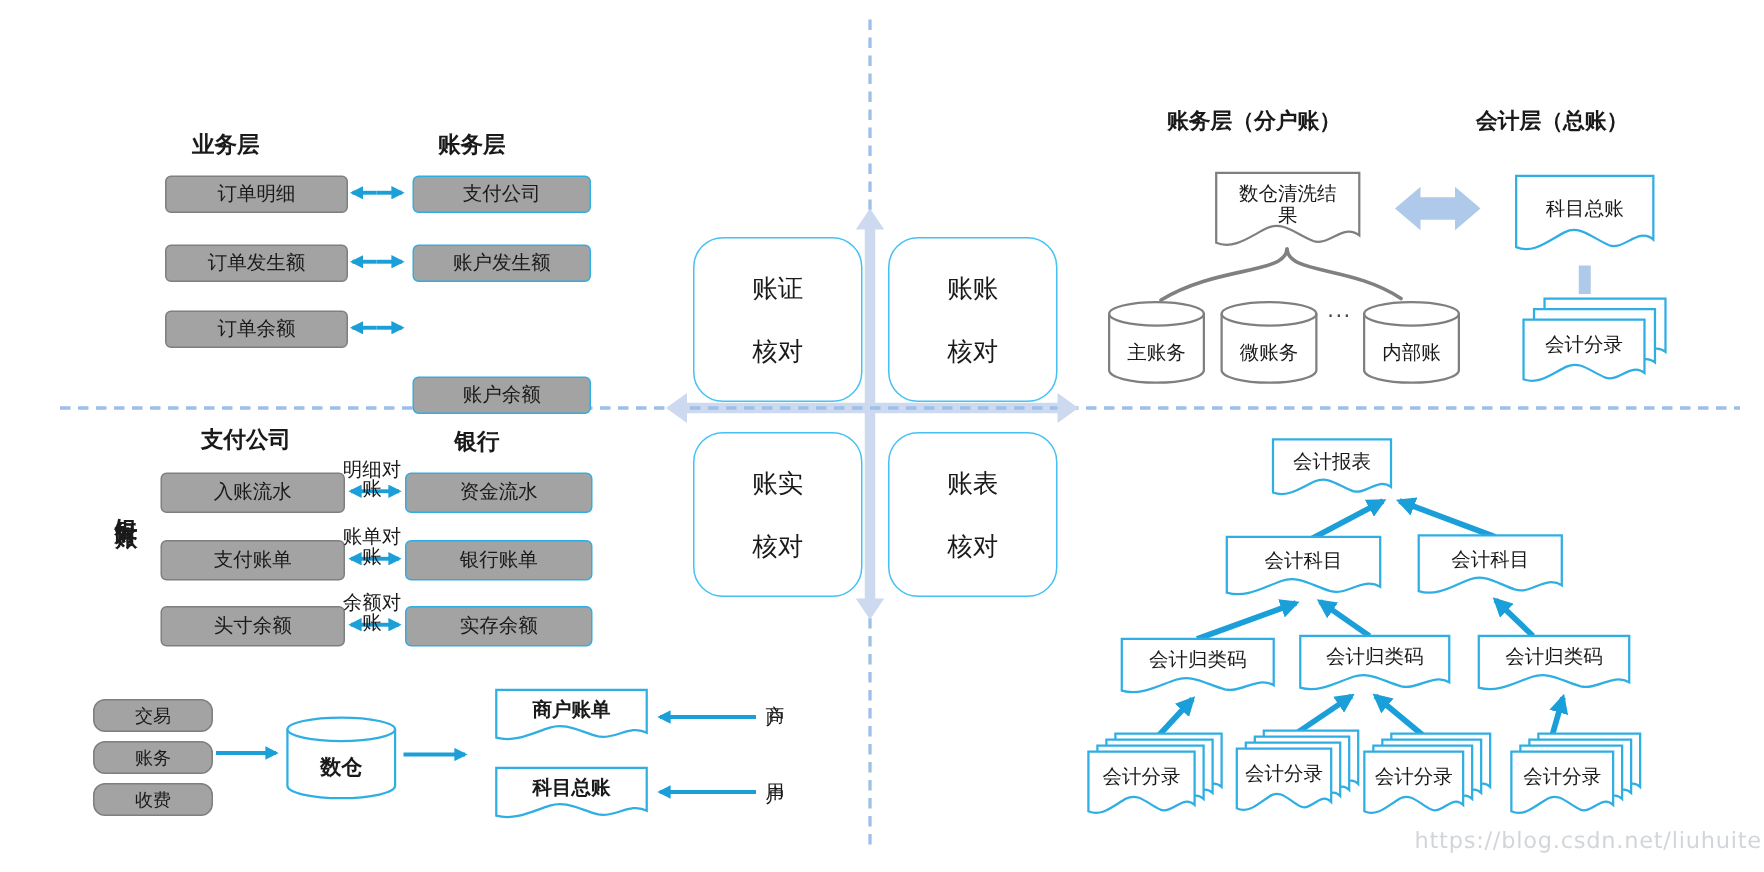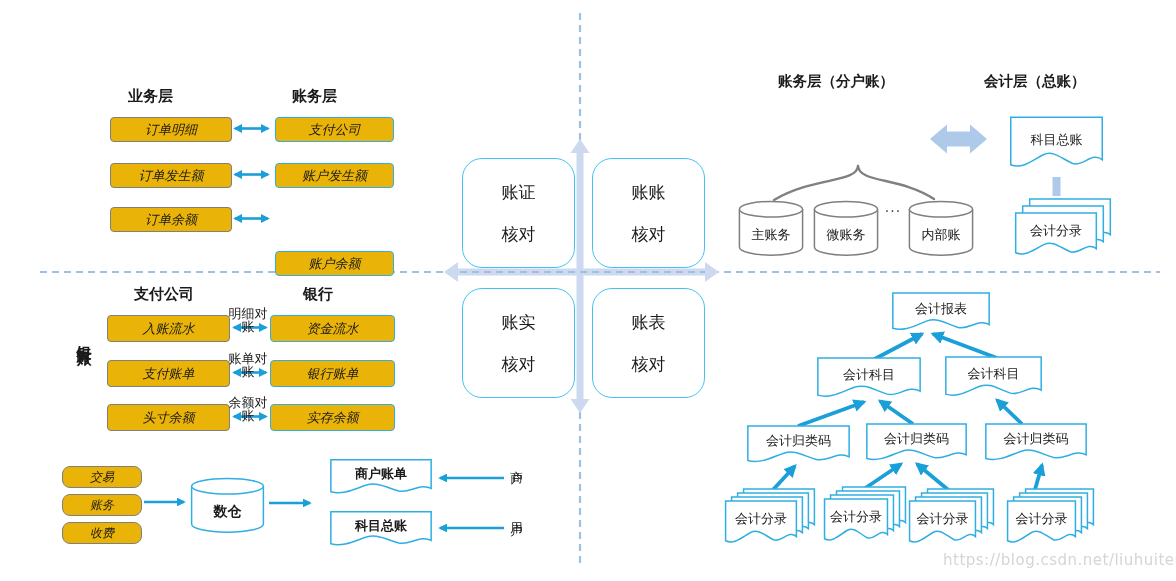--- a/index.html
+++ b/index.html
@@ -1,20 +1,20 @@
 <!DOCTYPE html>
 <html><head>
 <meta charset="utf-8">
 <style>
   html,body{margin:0;padding:0;background:#fff;}
   #stage{position:relative;width:1176px;height:581px;background:#fff;overflow:hidden;
          font-family:"DejaVu Sans",sans-serif;color:#1a1a1a;}
   svg.wires{position:absolute;left:0;top:0;z-index:1;}
-  .box{position:absolute;z-index:2;border:1.5px solid #7f7f7f;border-radius:4px;background:#eab308;
-       display:flex;align-items:center;justify-content:center;font-size:13px;line-height:1;font-style:italic;}
+  .box{position:absolute;z-index:2;border:1.5px solid #7f7f7f;border-radius:4px;background:#a3a3a3;
+       display:flex;align-items:center;justify-content:center;font-size:13px;line-height:1;}
   .box.blue{border-color:#2FAEE3;}
   .box.rsm{border-radius:8px;font-size:12px;}
   .hdr{position:absolute;z-index:2;font-weight:bold;font-size:15px;text-align:left;line-height:1.1;}
   .hdr.md{font-weight:600;font-size:14.5px;}
   .quad{position:absolute;z-index:2;border:1.6px solid #45C2F3;border-radius:20px;background:#fff;
         display:flex;flex-direction:column;align-items:center;justify-content:center;gap:19px;
         font-size:17px;font-weight:500;}
   .doc{position:absolute;z-index:2;}
   .doc>svg{position:absolute;left:0;top:0;width:100%;height:100%;overflow:visible;}
   .doc>span{position:absolute;inset:0;display:flex;align-items:center;justify-content:center;
@@ -180,20 +180,26 @@
     </svg>
     <span>科目总账</span>
   </div>
 
   <div class="vtext" style="left:510px;top:460px;height:36px;">商户</div>
   <div class="vtext" style="left:510px;top:512px;height:36px;">用户</div>
 
   <div class="hdr md" style="left:778px;top:74px;width:148px;">账务层（分户账）</div>
   <div class="hdr md" style="left:984px;top:74px;width:132px;">会计层（总账）</div>
 
+  <div class="doc" style="left:810px;top:114px;width:97px;height:54px;">
+    <svg viewBox="0 0 120 44" preserveAspectRatio="none">
+      <path class="docpath" vector-effect="non-scaling-stroke" d="M1,1 L119,1 L119,35 C106,28 94,41 81,38 C66,34 56,27 43,31 C30,35 16,43 1,39 Z"></path>
+    </svg>
+    <span style="width:72px;left:50%;transform:translateX(-50%);">数仓清洗结果</span>
+  </div>
 
   <div class="doc blue" style="left:1010px;top:116px;width:93px;height:55px;">
     <svg viewBox="0 0 120 44" preserveAspectRatio="none">
       <path class="docpath" vector-effect="non-scaling-stroke" d="M1,1 L119,1 L119,35 C106,28 94,41 81,38 C66,34 56,27 43,31 C30,35 16,43 1,39 Z"></path>
     </svg>
     <span>科目总账</span>
   </div>
 
   <div class="cyl" style="left:813px;top:200px;width:66px;height:57px;">
     <svg viewBox="0 0 70 62" preserveAspectRatio="none">
@@ -228,21 +234,21 @@
         <path class="docpath" vector-effect="non-scaling-stroke" d="M1,1 L119,1 L119,35 C106,28 94,41 81,38 C66,34 56,27 43,31 C30,35 16,43 1,39 Z"></path>
       </svg>
   </div>
   <div class="doc blue" style="left:1015px;top:212px;width:82px;height:46px;">
     <svg viewBox="0 0 120 44" preserveAspectRatio="none">
         <path class="docpath" vector-effect="non-scaling-stroke" d="M1,1 L119,1 L119,35 C106,28 94,41 81,38 C66,34 56,27 43,31 C30,35 16,43 1,39 Z"></path>
       </svg>
     <span>会计分录</span>
   </div>
 
-  <div class="doc blue" style="left:892px;top:292px;width:98px;height:41px;">
+  <div class="doc blue" style="left:848px;top:292px;width:80px;height:41px;">
     <svg viewBox="0 0 120 44" preserveAspectRatio="none">
         <path class="docpath" vector-effect="non-scaling-stroke" d="M1,1 L119,1 L119,35 C106,28 94,41 81,38 C66,34 56,27 43,31 C30,35 16,43 1,39 Z"></path>
       </svg>
     <span>会计报表</span>
   </div>
 
   <div class="doc blue" style="left:817px;top:357px;width:104px;height:43px;">
     <svg viewBox="0 0 120 44" preserveAspectRatio="none">
         <path class="docpath" vector-effect="non-scaling-stroke" d="M1,1 L119,1 L119,35 C106,28 94,41 81,38 C66,34 56,27 43,31 C30,35 16,43 1,39 Z"></path>
       </svg>

